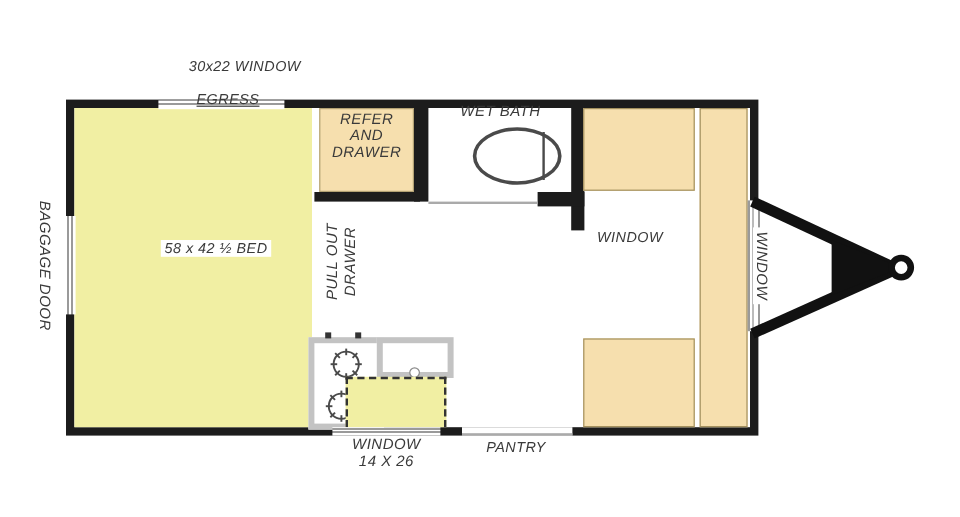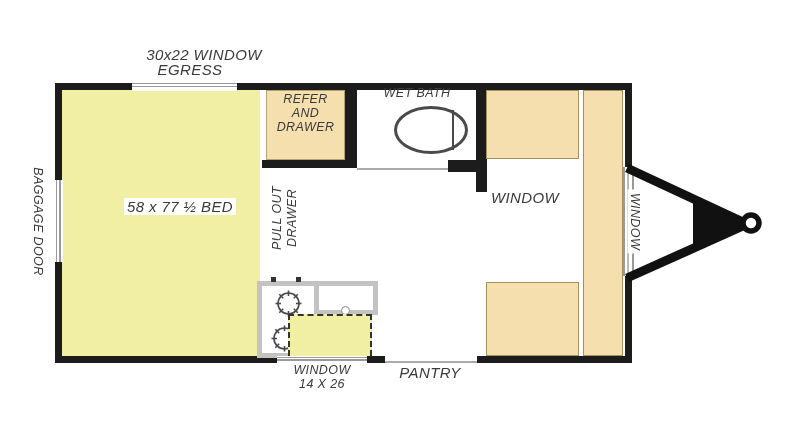--- a/index.html
+++ b/index.html
@@ -34,21 +34,21 @@
     background:linear-gradient(to bottom,#fff 0 .5px,#9a9a9a .5px 2px,#fff 2px 3.5px,#9a9a9a 3.5px 5px,#fff 5px 100%);}
   .door-entry{left:385px;top:356px;width:92px;height:7px;background:#fff;border-bottom:2px solid #aaa;}
   
   .counter-stove{left:257px;top:281px;width:63px;height:77px;border:5px solid #c3c3c3;background:#fff;}
   .counter-sink{left:314px;top:281px;width:64px;height:34px;border:5px solid #c3c3c3;background:#fff;}
   .faucet{left:341px;top:306px;width:9px;height:9px;border:1.5px solid #8a8a8a;border-radius:50%;background:#fff;}
   .nub{width:5px;height:5px;background:#333;}
   .pullout-ext{left:288px;top:314px;width:84px;height:42px;background:#f1efa3;
     border:2px dashed #333;border-bottom:none;}
   
-  .lbl{position:absolute;text-align:center;font-size:15px;line-height:14px;letter-spacing:.4px;white-space:nowrap;}
+  .lbl{position:absolute;text-align:center;font-size:12px;line-height:14px;letter-spacing:.4px;white-space:nowrap;}
   .lbl-sm{font-size:12.5px;}
   .rot90{transform:rotate(90deg);}
   .rot-90{transform:rotate(-90deg);}
   .halo{background:#fff;padding:0 3px;}
   svg{position:absolute;overflow:visible;}
 </style>
 </head>
 <body>
 
 <div id="canvas">
@@ -114,26 +114,26 @@
   <div class="abs door-entry"></div>
 
   <svg style="left:625px;top:160px;" width="145" height="130" viewBox="0 0 145 130">
     <line x1="2" y1="8" x2="118" y2="62" stroke="#111" stroke-width="9"></line>
     <line x1="2" y1="118" x2="118" y2="66" stroke="#111" stroke-width="9"></line>
     <polygon points="68,40 126,63 68,86" fill="#111"></polygon>
     <circle cx="126" cy="63" r="8" fill="#fff" stroke="#111" stroke-width="5.5"></circle>
   </svg>
 
   <div class="lbl" style="left:129px;top:48px;width:150px;">30x22 WINDOW</div>
-  <div class="lbl" style="left:125px;top:63px;width:130px;">EGRESS</div>
+  <div class="lbl" style="left:125px;top:76px;width:130px;text-decoration:underline;">EGRESS</div>
 
   <div class="lbl lbl-sm rot90" style="left:-23px;top:214px;width:120px;height:15px;">BAGGAGE DOOR</div>
 
   <div class="lbl" style="left:105px;top:200px;width:150px;">
-    <span class="halo">58 x 77 ½ BED</span>
+    <span class="halo">58 x 42 ½ BED</span>
   </div>
 
   <div class="lbl lbl-sm" style="left:266px;top:92px;width:79px;">
     <div>REFER</div>
     <div>AND</div>
     <div>DRAWER</div>
   </div>
 
   <div class="lbl lbl-sm" style="left:360px;top:86px;width:114px;text-align:center;">WET BATH</div>
 

